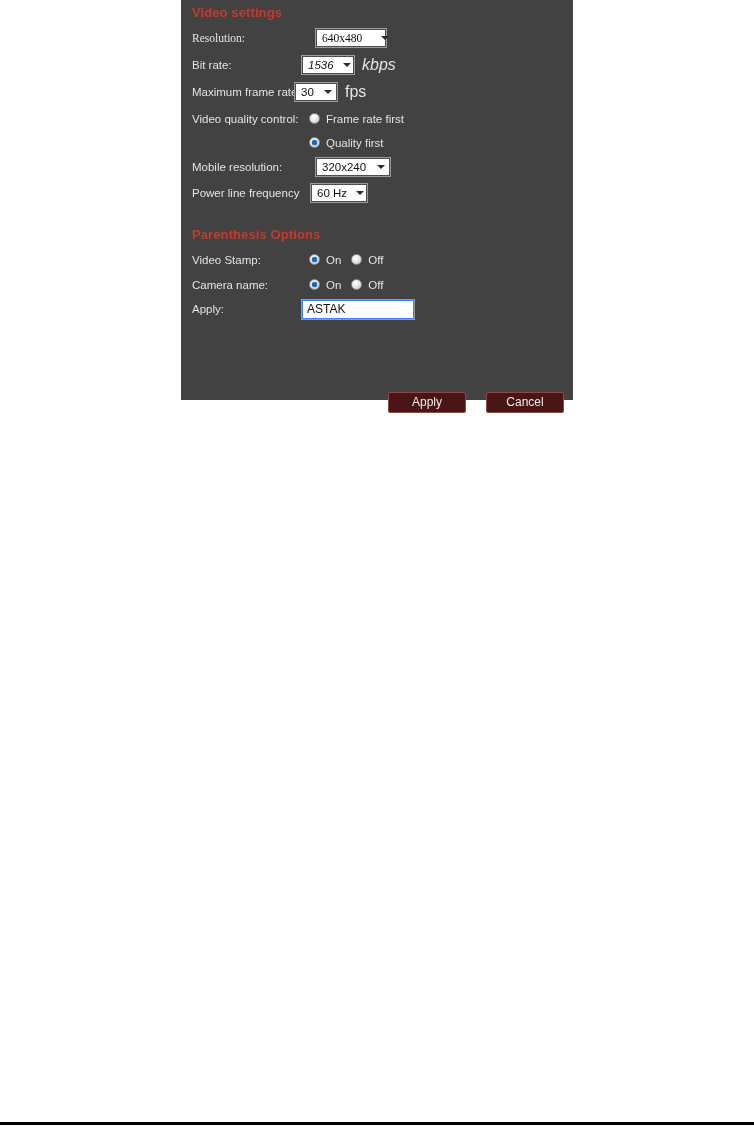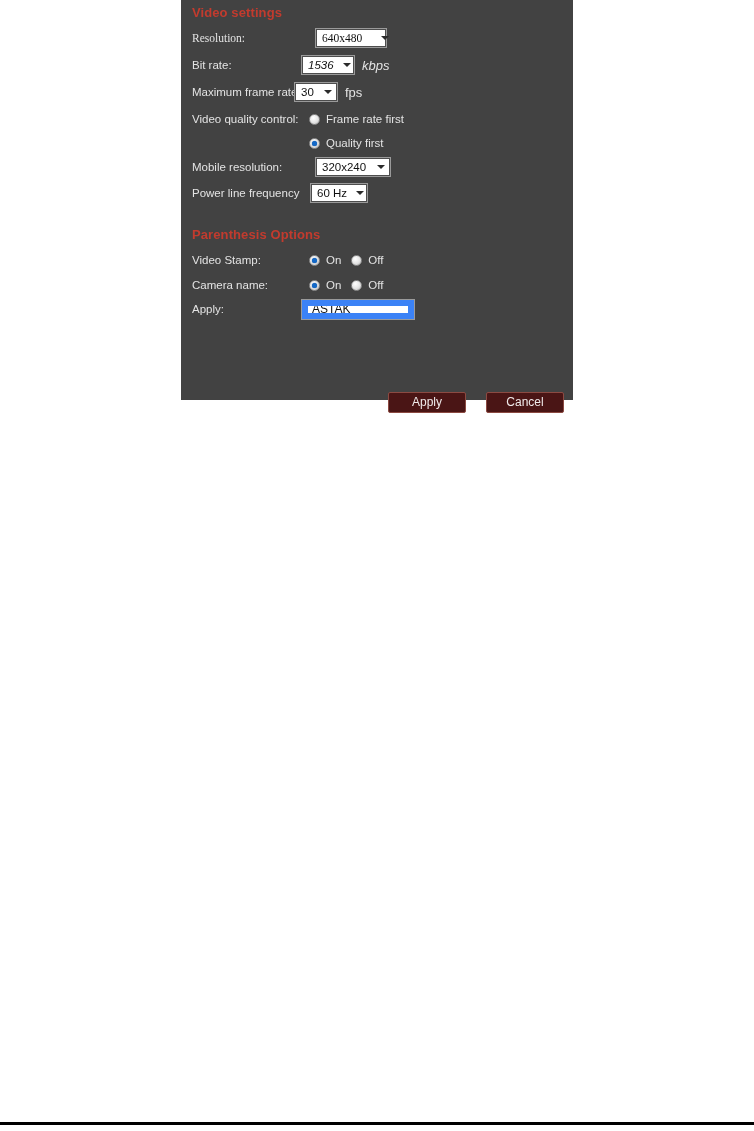--- a/index.html
+++ b/index.html
@@ -88,29 +88,29 @@
     flex: none;
   }
   .sel-res   { width: 70px; gap: 10px; }
   .sel-bit   { width: 52px; }
   .sel-fps   { width: 42px; }
   .sel-mob   { width: 74px; }
   .sel-freq  { width: 56px; }
 
   .unit {
     color: #e3e3e3;
-    font-size: 13px;
+    font-size: 16px;
     margin-left: 8px;
     white-space: nowrap;
   }
 
   
   .radio-wrap {
     display: inline-flex;
-    align-items: flex-end;
+    align-items: flex-start;
     cursor: pointer;
     user-select: none;
   }
   .radio {
     width: 11px;
     height: 11px;
     border-radius: 50%;
     flex: none;
     box-sizing: border-box;
     background: radial-gradient(circle at 38% 32%, #ffffff 0%, #e4e4e4 55%, #b9b9b9 100%);
@@ -132,21 +132,21 @@
     font-size: 11.5px;
     margin-left: 6px;
     white-space: nowrap;
   }
 
   
   .text-input {
     width: 112px;
     height: 19px;
     background: #ffffff;
-    border: 6px solid #3b82f6;
+    border: 1px solid #3b82f6;
     box-shadow: 0 0 0 1px #9a9a9a;
     box-sizing: border-box;
     font-family: "Liberation Sans", sans-serif;
     font-size: 12px;
     color: #101010;
     padding: 0 4px;
     outline: none;
   }
 
   

